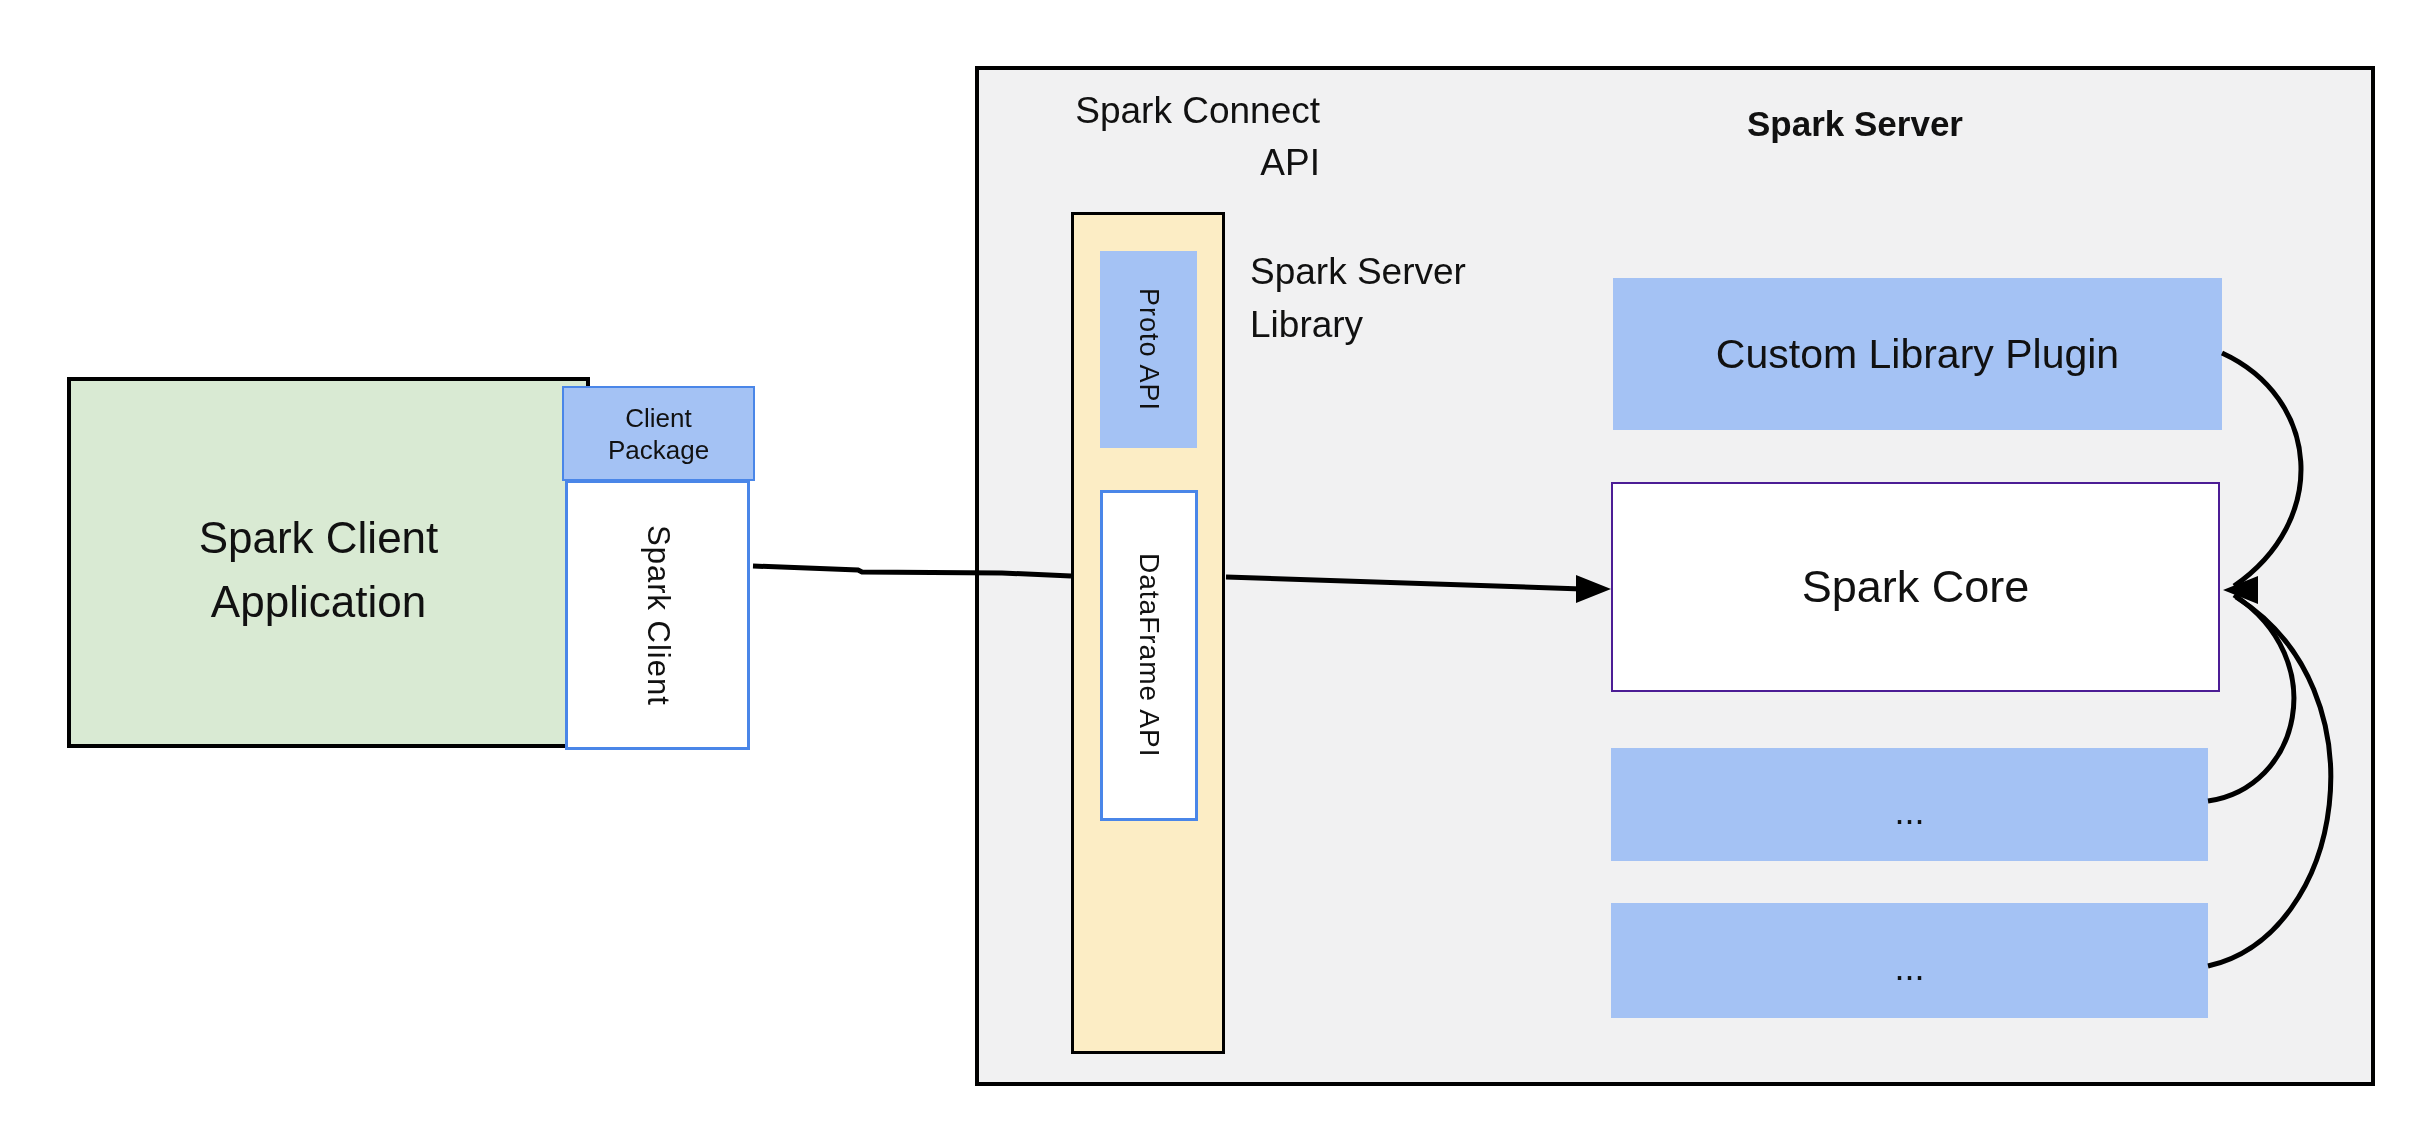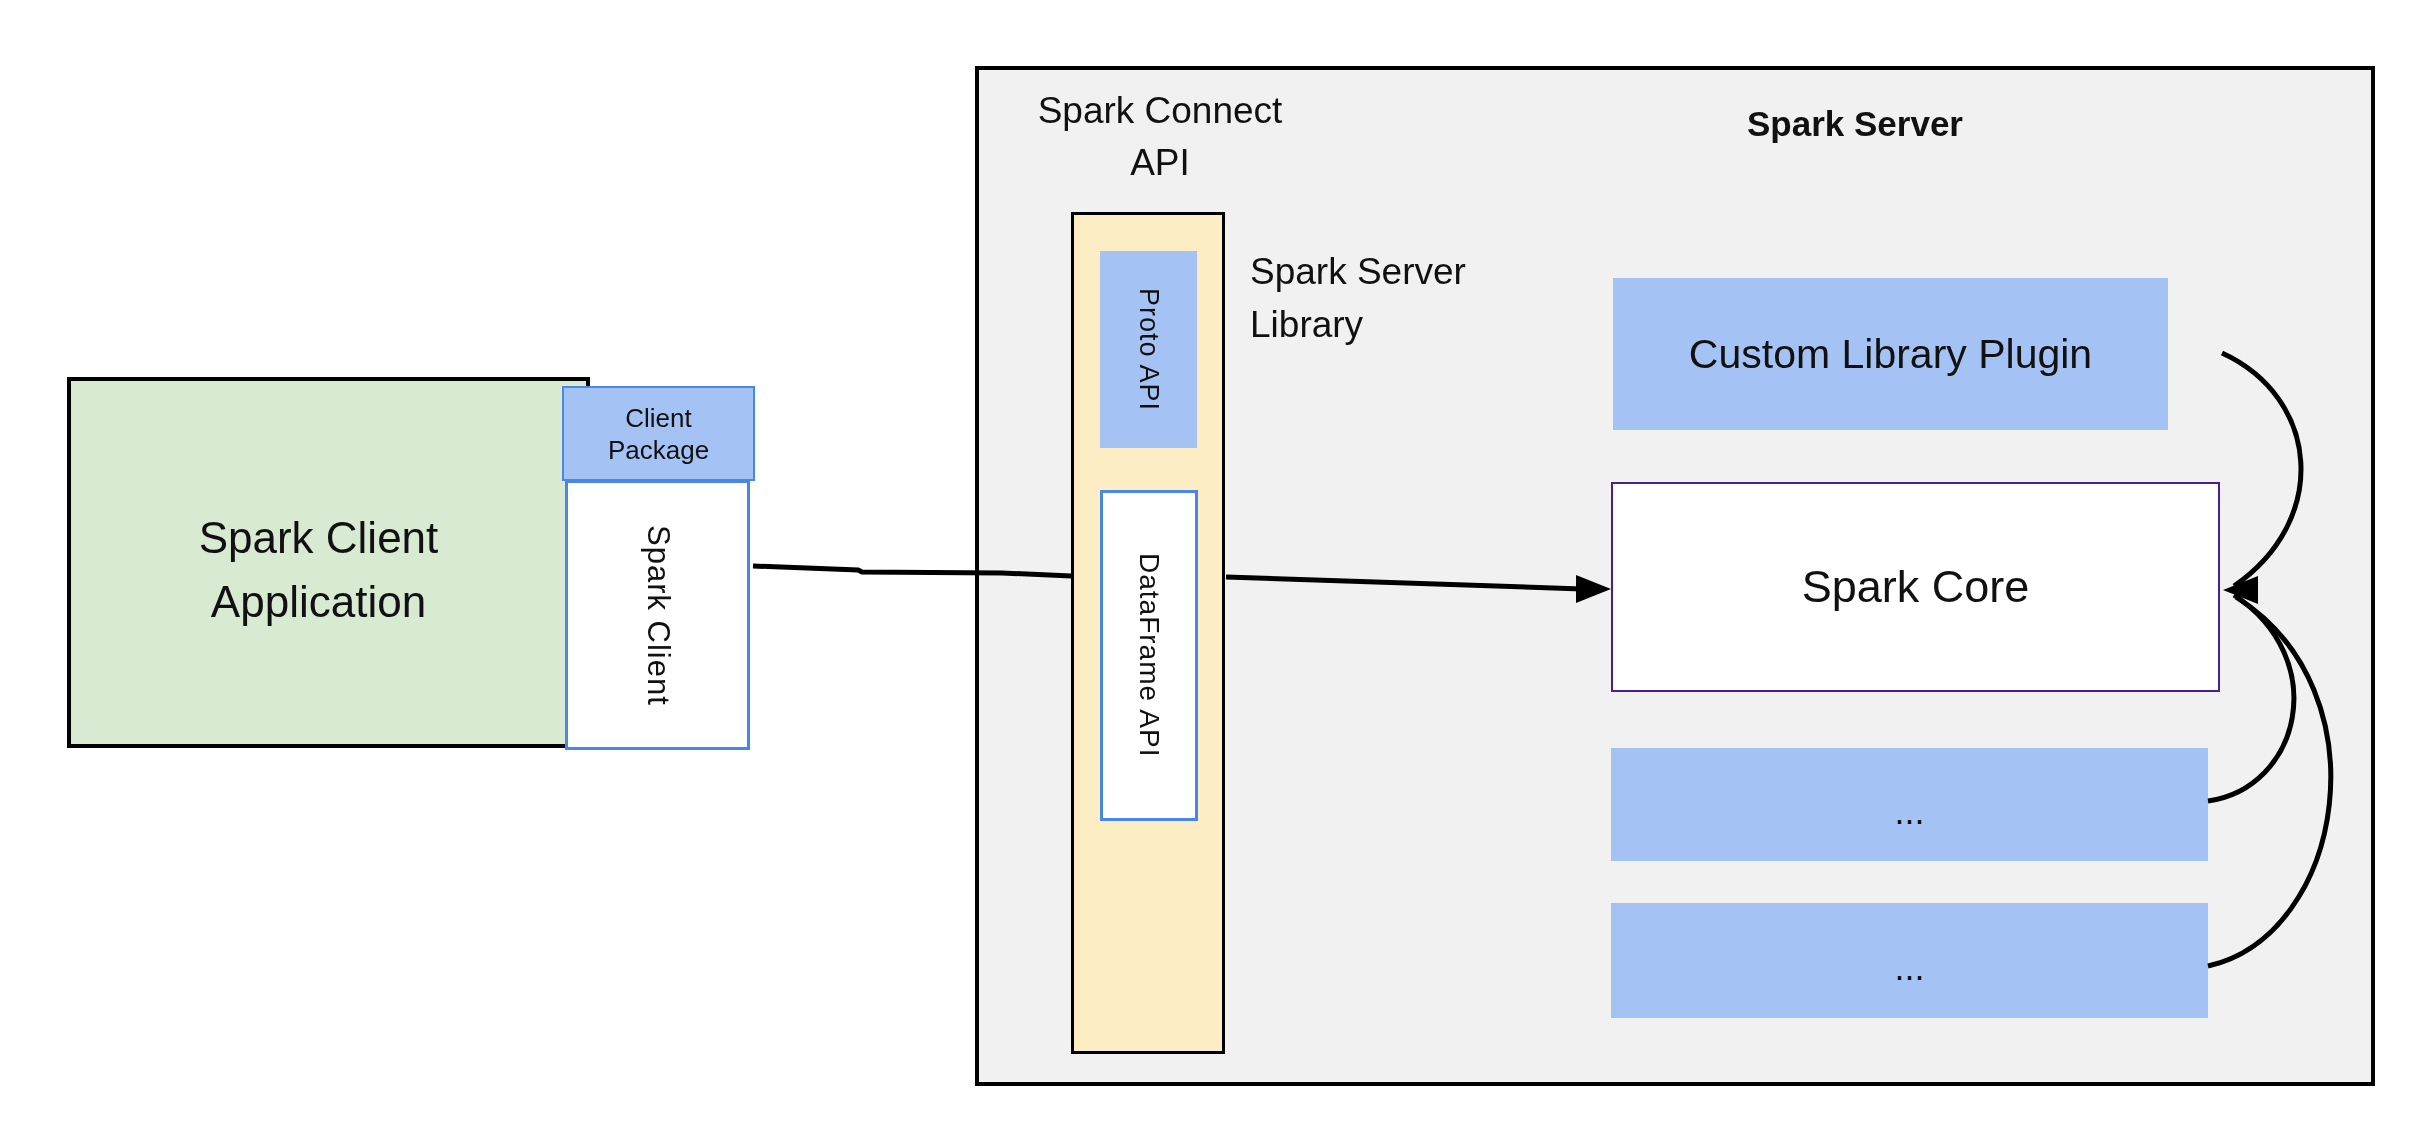--- a/index.html
+++ b/index.html
@@ -64,20 +64,21 @@
     left: 975px; top: 66px; width: 1400px; height: 1020px;
     background: #f1f1f2;
     border: 4px solid #000000;
     z-index: 0;
   }
   .connect-title {
     position: absolute;
     left: 1000px; top: 85px; width: 320px;
     font-size: 37px; line-height: 52px;
     z-index: 2;
+    text-align: right;
   }
   .server-title {
     position: absolute;
     left: 1700px; top: 103px; width: 310px;
     font-size: 35px; line-height: 42px;
     font-weight: bold;
     z-index: 2;
   }
   .yellow-box {
     left: 1071px; top: 212px; width: 154px; height: 842px;
@@ -101,21 +102,21 @@
   .library-label {
     position: absolute;
     left: 1250px; top: 245px; width: 330px;
     font-size: 37px; line-height: 53px;
     text-align: left;
     z-index: 2;
   }
 
   
   .plugin-box {
-    left: 1613px; top: 278px; width: 555px; height: 152px;
+    left: 1613px; top: 278px; width: 609px; height: 152px;
     background: #a4c2f4;
     z-index: 2;
   }
   .plugin-label { font-size: 41px; }
   .core-box {
     left: 1611px; top: 482px; width: 609px; height: 210px;
     background: #ffffff;
     border: 2px solid #4c1d95;
     z-index: 2;
   }

